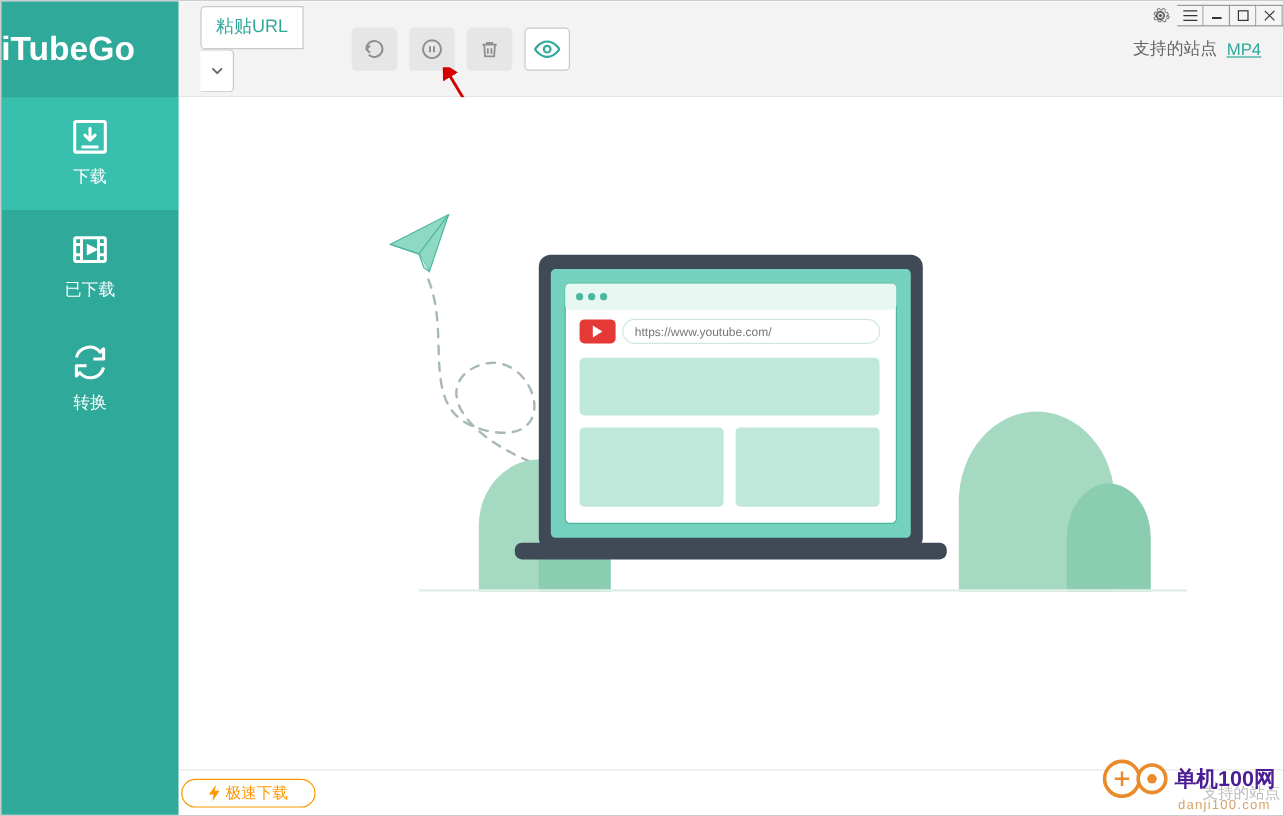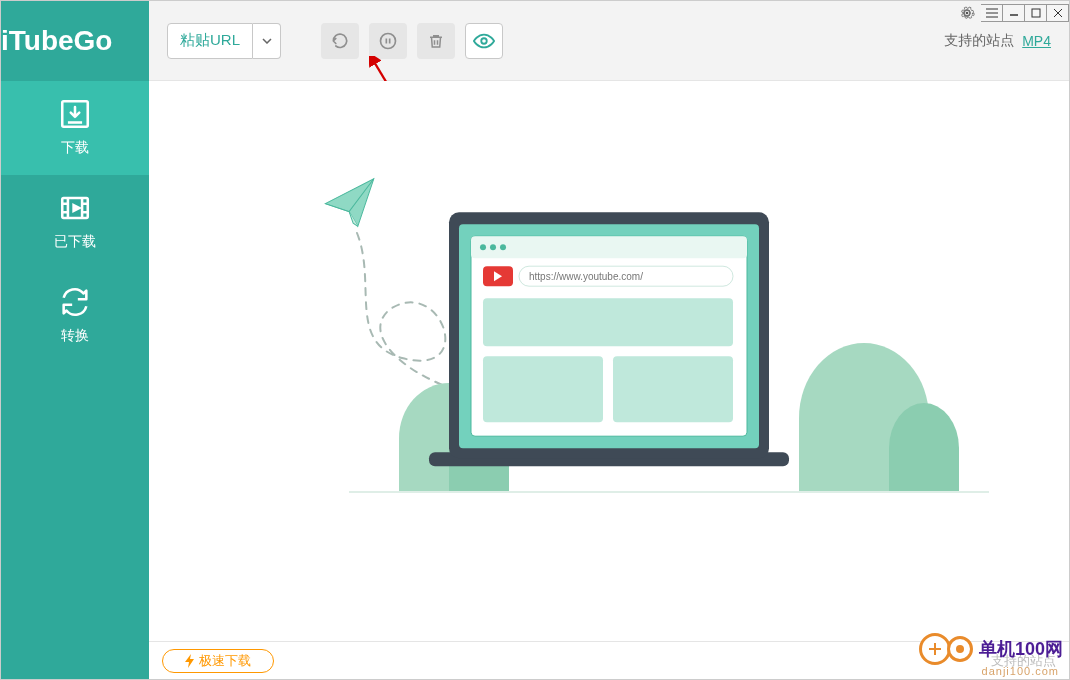--- a/index.html
+++ b/index.html
@@ -63,21 +63,21 @@
     background: #fff;
     display: flex; flex-direction: column;
   }
   .toolbar {
     height: 80px; background: #f3f3f3;
     border-bottom: 1px solid #e5e5e5;
     display: flex; align-items: center;
     padding: 0 18px 0 18px;
     gap: 10px;
   }
-  .paste-group { display: flex; }
+  .paste-group { display: flex; flex-direction: column; }
   .paste-btn {
     height: 36px; padding: 0 12px;
     background: #fff; border: 1px solid #c8c8c8;
     border-radius: 4px 0 0 4px;
     color: #2fa99a; font-size: 15px; cursor: pointer;
     display: flex; align-items: center;
   }
   .paste-drop {
     width: 28px; height: 36px;
     background: #fff; border: 1px solid #c8c8c8; border-left: none;
@@ -125,21 +125,21 @@
 
   
   .bush {
     position: absolute; background: #a6d9c1; border-radius: 50% 50% 0 0;
   }
 
   
   .bottombar {
     height: 38px; background: #fff;
     border-top: 1px solid #e5e5e5;
-    display: flex; align-items: center; padding: 0 13px;
+    display: flex; align-items: center; padding: 0 2px;
   }
   .fast-btn {
     height: 24px; padding: 0 22px;
     border: 1px solid #ff9800; color: #ff9800;
     border-radius: 12px; background: #fff;
     font-size: 13px; cursor: pointer;
     display: flex; align-items: center; gap: 4px;
   }
   .supported-link {
     margin-left: auto; color: #bdbdbd; font-size: 13px;

